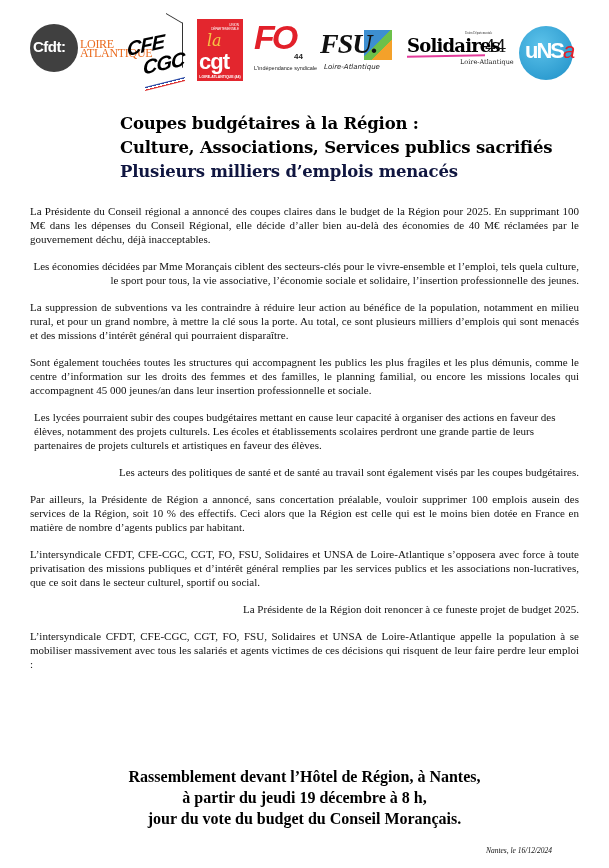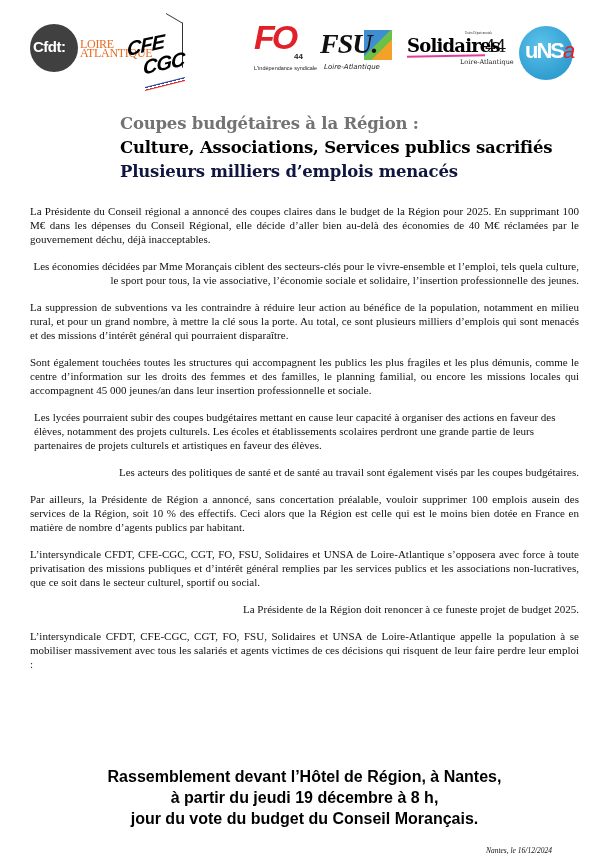--- a/index.html
+++ b/index.html
@@ -50,31 +50,31 @@
   .sol .line { position: absolute; left: 2px; top: 22px; width: 78px; height: 2px; background: #e33c9b; transform: rotate(-1deg); }
   .sol .sub { position: absolute; left: 55px; top: 25px; font-family: "DejaVu Serif", serif; font-size: 6.5px; color: #222; white-space: nowrap; }
 
   
   .unsa { left: 519px; top: 26px; width: 54px; height: 54px; border-radius: 50%; background: radial-gradient(circle at 40% 35%, #5cc2ea, #1d8fc7); }
   .unsa span { position: absolute; left: 6px; top: 12px; font-family: "Liberation Sans", sans-serif; font-weight: bold; font-size: 22px; color: #fff; letter-spacing: -2px; }
   .unsa span i { color: #e2202a; font-style: italic; font-weight: normal; }
 
   
   .title { position: absolute; left: 120px; top: 112px; font-family: "DejaVu Serif", serif; font-weight: bold; font-size: 16.5px; line-height: 24px; color: #000; letter-spacing: -0.2px; }
-  .title div:first-child { color: #737373; }
+  .title div:first-child { color: #000000; }
   .title div:last-child { color: #101640; }
 
   
   .body { position: absolute; left: 30px; top: 204px; width: 549px; font-family: "Liberation Serif", serif; font-size: 11px; line-height: 14px; color: #111; }
   .body p { margin: 0 0 13px 0; text-align: justify; }
   .body p.ind { padding-left: 4px; text-align: left; }
   .body p.noj { text-align: right; }
 
   
-  .cta { position: absolute; left: 30px; top: 766px; width: 549px; text-align: center; font-family: Liberation Sans, sans-serif; font-weight: bold; font-size: 16px; line-height: 21px; color: #000; }
+  .cta { position: absolute; left: 30px; top: 766px; width: 549px; text-align: center; font-family: Liberation Serif, serif; font-weight: bold; font-size: 16px; line-height: 21px; color: #000; }
 
   .sign { position: absolute; right: 57px; top: 846px; font-family: "Liberation Serif", serif; font-style: italic; font-size: 7.5px; color: #111; }
 </style>
 </head>
 <body>
 
 <div class="logos">
   <div class="logo cfdt">
     <div class="disc">
         <span>Cfdt:</span>
@@ -85,20 +85,26 @@
     </div>
   </div>
 
   <div class="logo cfecgc">
     <div class="frame"></div>
     <span class="l1">CFE</span>
     <span class="l2">CGC</span>
     <div class="flag"></div>
   </div>
 
+  <div class="logo cgt">
+    <div class="top">UNION DÉPARTEMENTALE</div>
+    <div class="la">la</div>
+    <div class="word">cgt</div>
+    <div class="bot">LOIRE-ATLANTIQUE (44)</div>
+  </div>
 
   <div class="logo fo">
     <span class="word">FO</span>
     <span class="num">44</span>
     <span class="tag">L'indépendance syndicale</span>
   </div>
 
   <div class="logo fsu">
     <div class="block"></div>
     <span class="word">FSU.</span>

